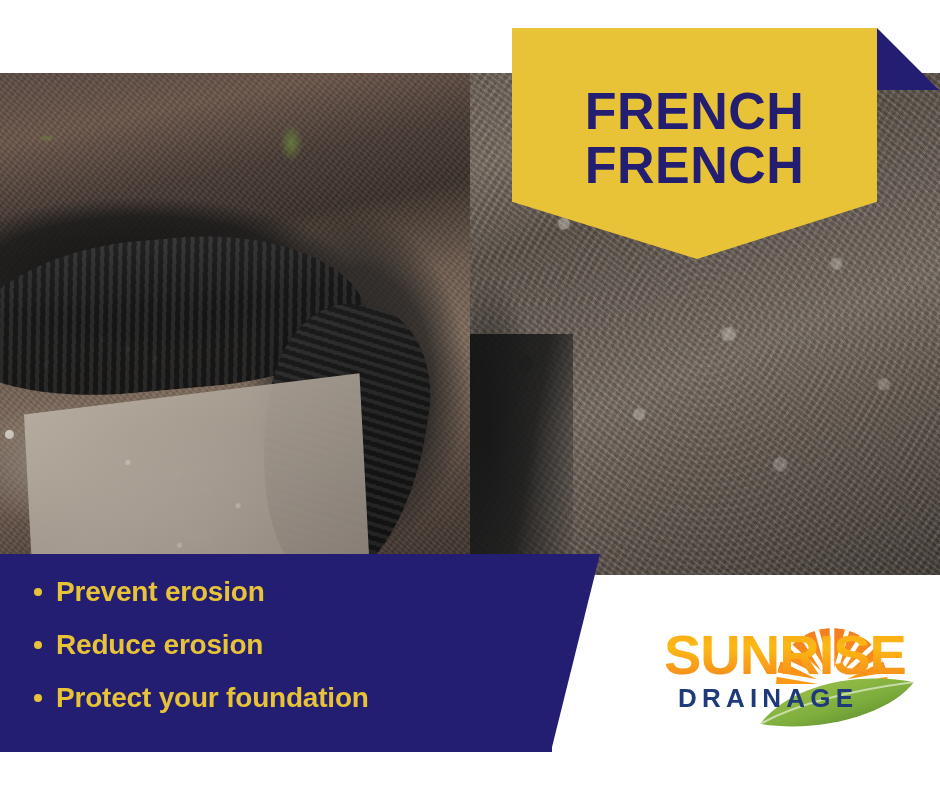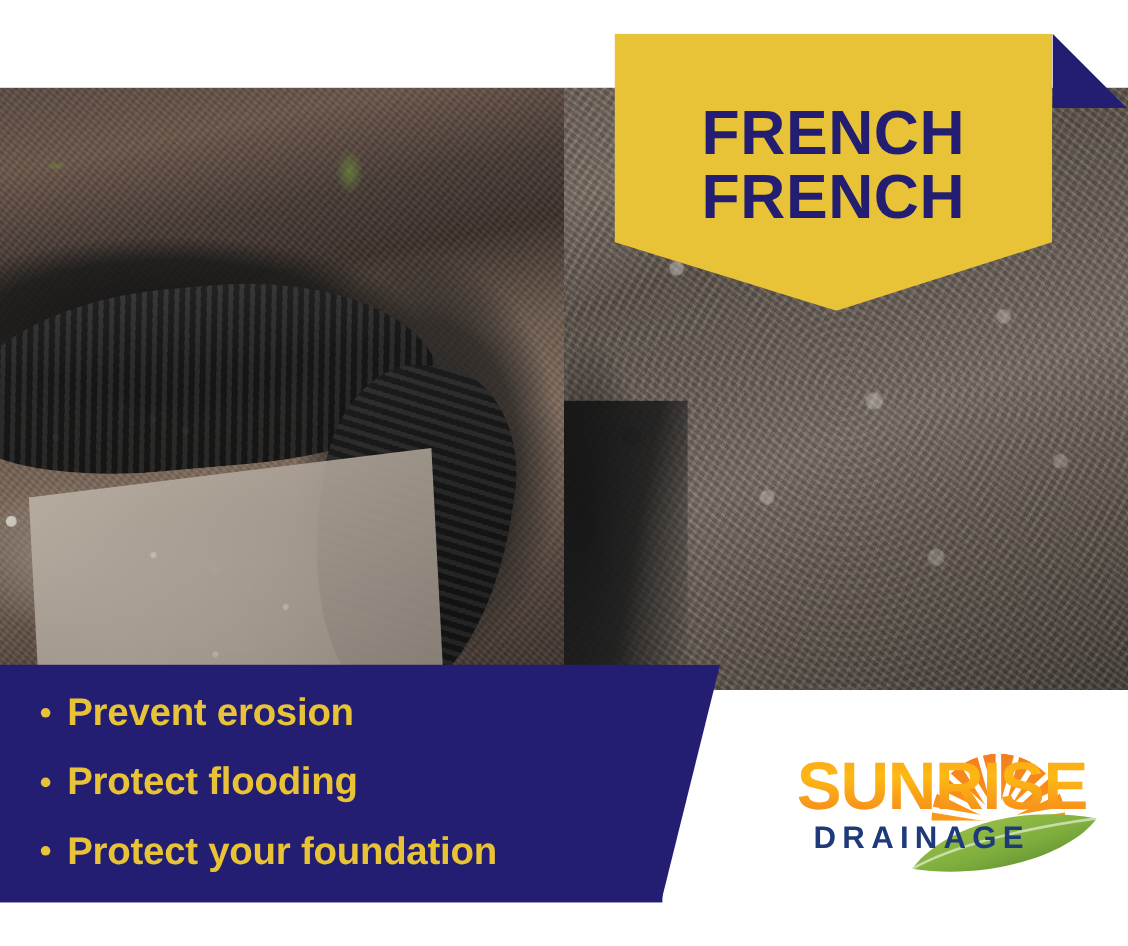--- a/index.html
+++ b/index.html
@@ -188,21 +188,21 @@
   .bullet-dot {
     width:8px; height:8px;
     border-radius:50%;
     background:#e8c337;
     margin-right:14px;
     flex:0 0 auto;
   }
   .bullet-text {
     font-family:"Liberation Sans", sans-serif;
     font-weight:bold;
-    font-size:32px;
+    font-size:28px;
     line-height:1.18;
     letter-spacing:-0.2px;
     color:#e8c337;
     white-space:nowrap;
   }
 
   
   .logo {
     position:absolute;
     left:656px; top:612px;
@@ -238,21 +238,21 @@
   <div class="navy-panel-bg"></div>
   <div class="navy-panel"></div>
 
   <div class="bullets">
     <div class="bullet">
       <span class="bullet-dot"></span>
       <span class="bullet-text">Prevent erosion</span>
     </div>
     <div class="bullet">
       <span class="bullet-dot"></span>
-      <span class="bullet-text">Protect flooding</span>
+      <span class="bullet-text">Reduce erosion</span>
     </div>
     <div class="bullet">
       <span class="bullet-dot"></span>
       <span class="bullet-text">Protect your foundation</span>
     </div>
   </div>
 
   <div class="logo">
     <svg class="logo-svg" viewBox="0 0 285 115" xmlns="http://www.w3.org/2000/svg">
       <defs>

